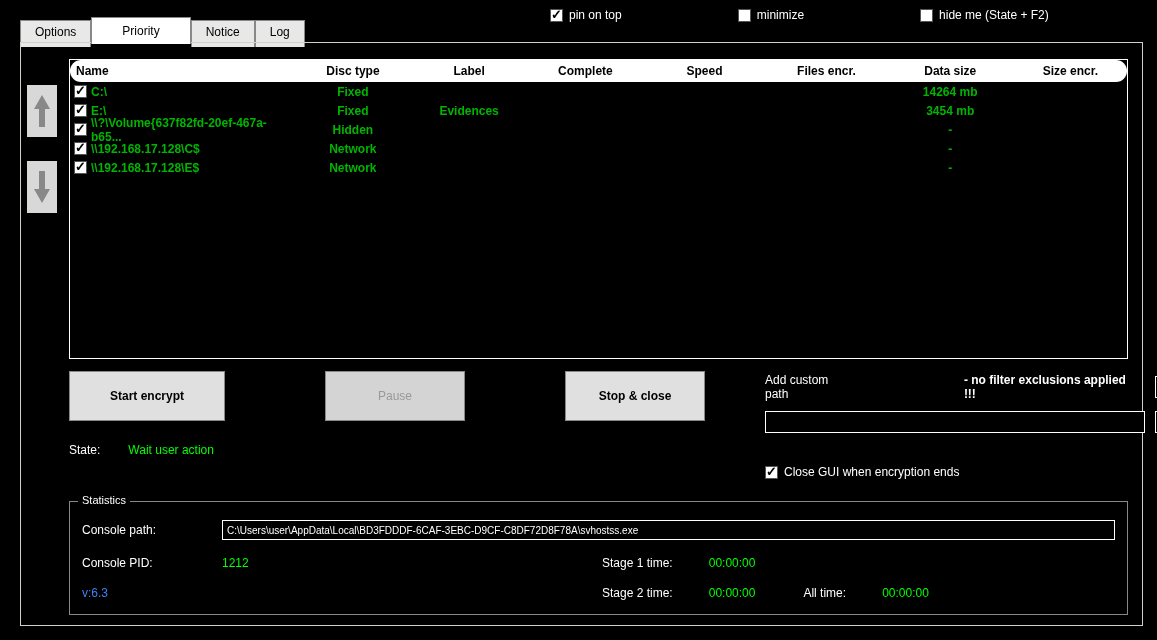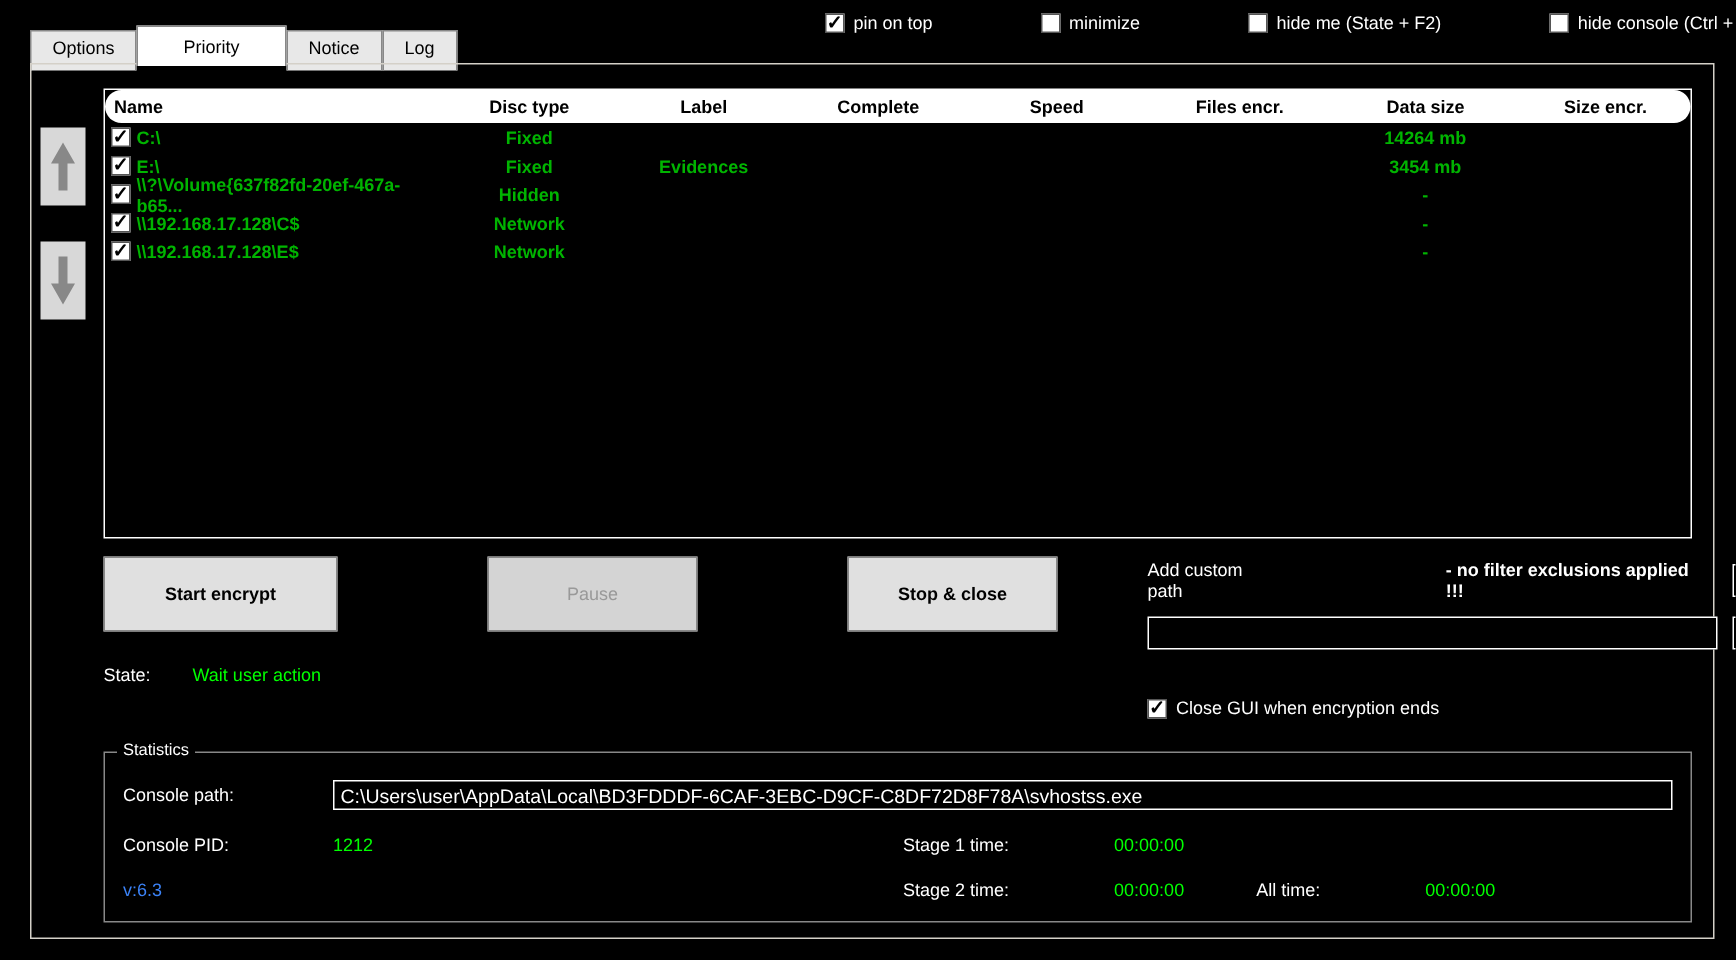--- a/index.html
+++ b/index.html
@@ -12,21 +12,21 @@
       height: 640px;
       overflow: hidden;
       position: relative;
     }
     .top-checks {
       position: absolute;
       top: 8px;
       left: 0;
       right: 0;
       display: flex;
-      gap: 72px;
+      gap: 116px;
       padding-left: 550px;
     }
     .top-checks label {
       display: flex;
       align-items: center;
       gap: 6px;
       white-space: nowrap;
     }
     .top-checks input[type=checkbox] {
       width: 13px;
@@ -254,26 +254,26 @@
       gap: 20px;
     }
     .stats-lbl { width: 120px; }
     .console-path {
       flex: 1;
       height: 20px;
       background: #000;
       border: 1px solid #fff;
       color: #fff;
       padding: 0 4px;
-      font-size: 13px;
+      font-size: 10px;
     }
     .green { color: #00ff00; }
     .blue { color: #3b82f6; }
     .time-group { display:flex; gap:48px; align-items:center; }
-    .time-pair { display:flex; gap:70px; }
+    .time-pair { display:flex; gap:36px; }
   </style>
 </head>
 <body>
 
 <div class="top-checks">
   <label>
     <input type="checkbox" id="chk-pin" checked="" style="">
     <span>pin on top</span>
   </label>
   <label>

